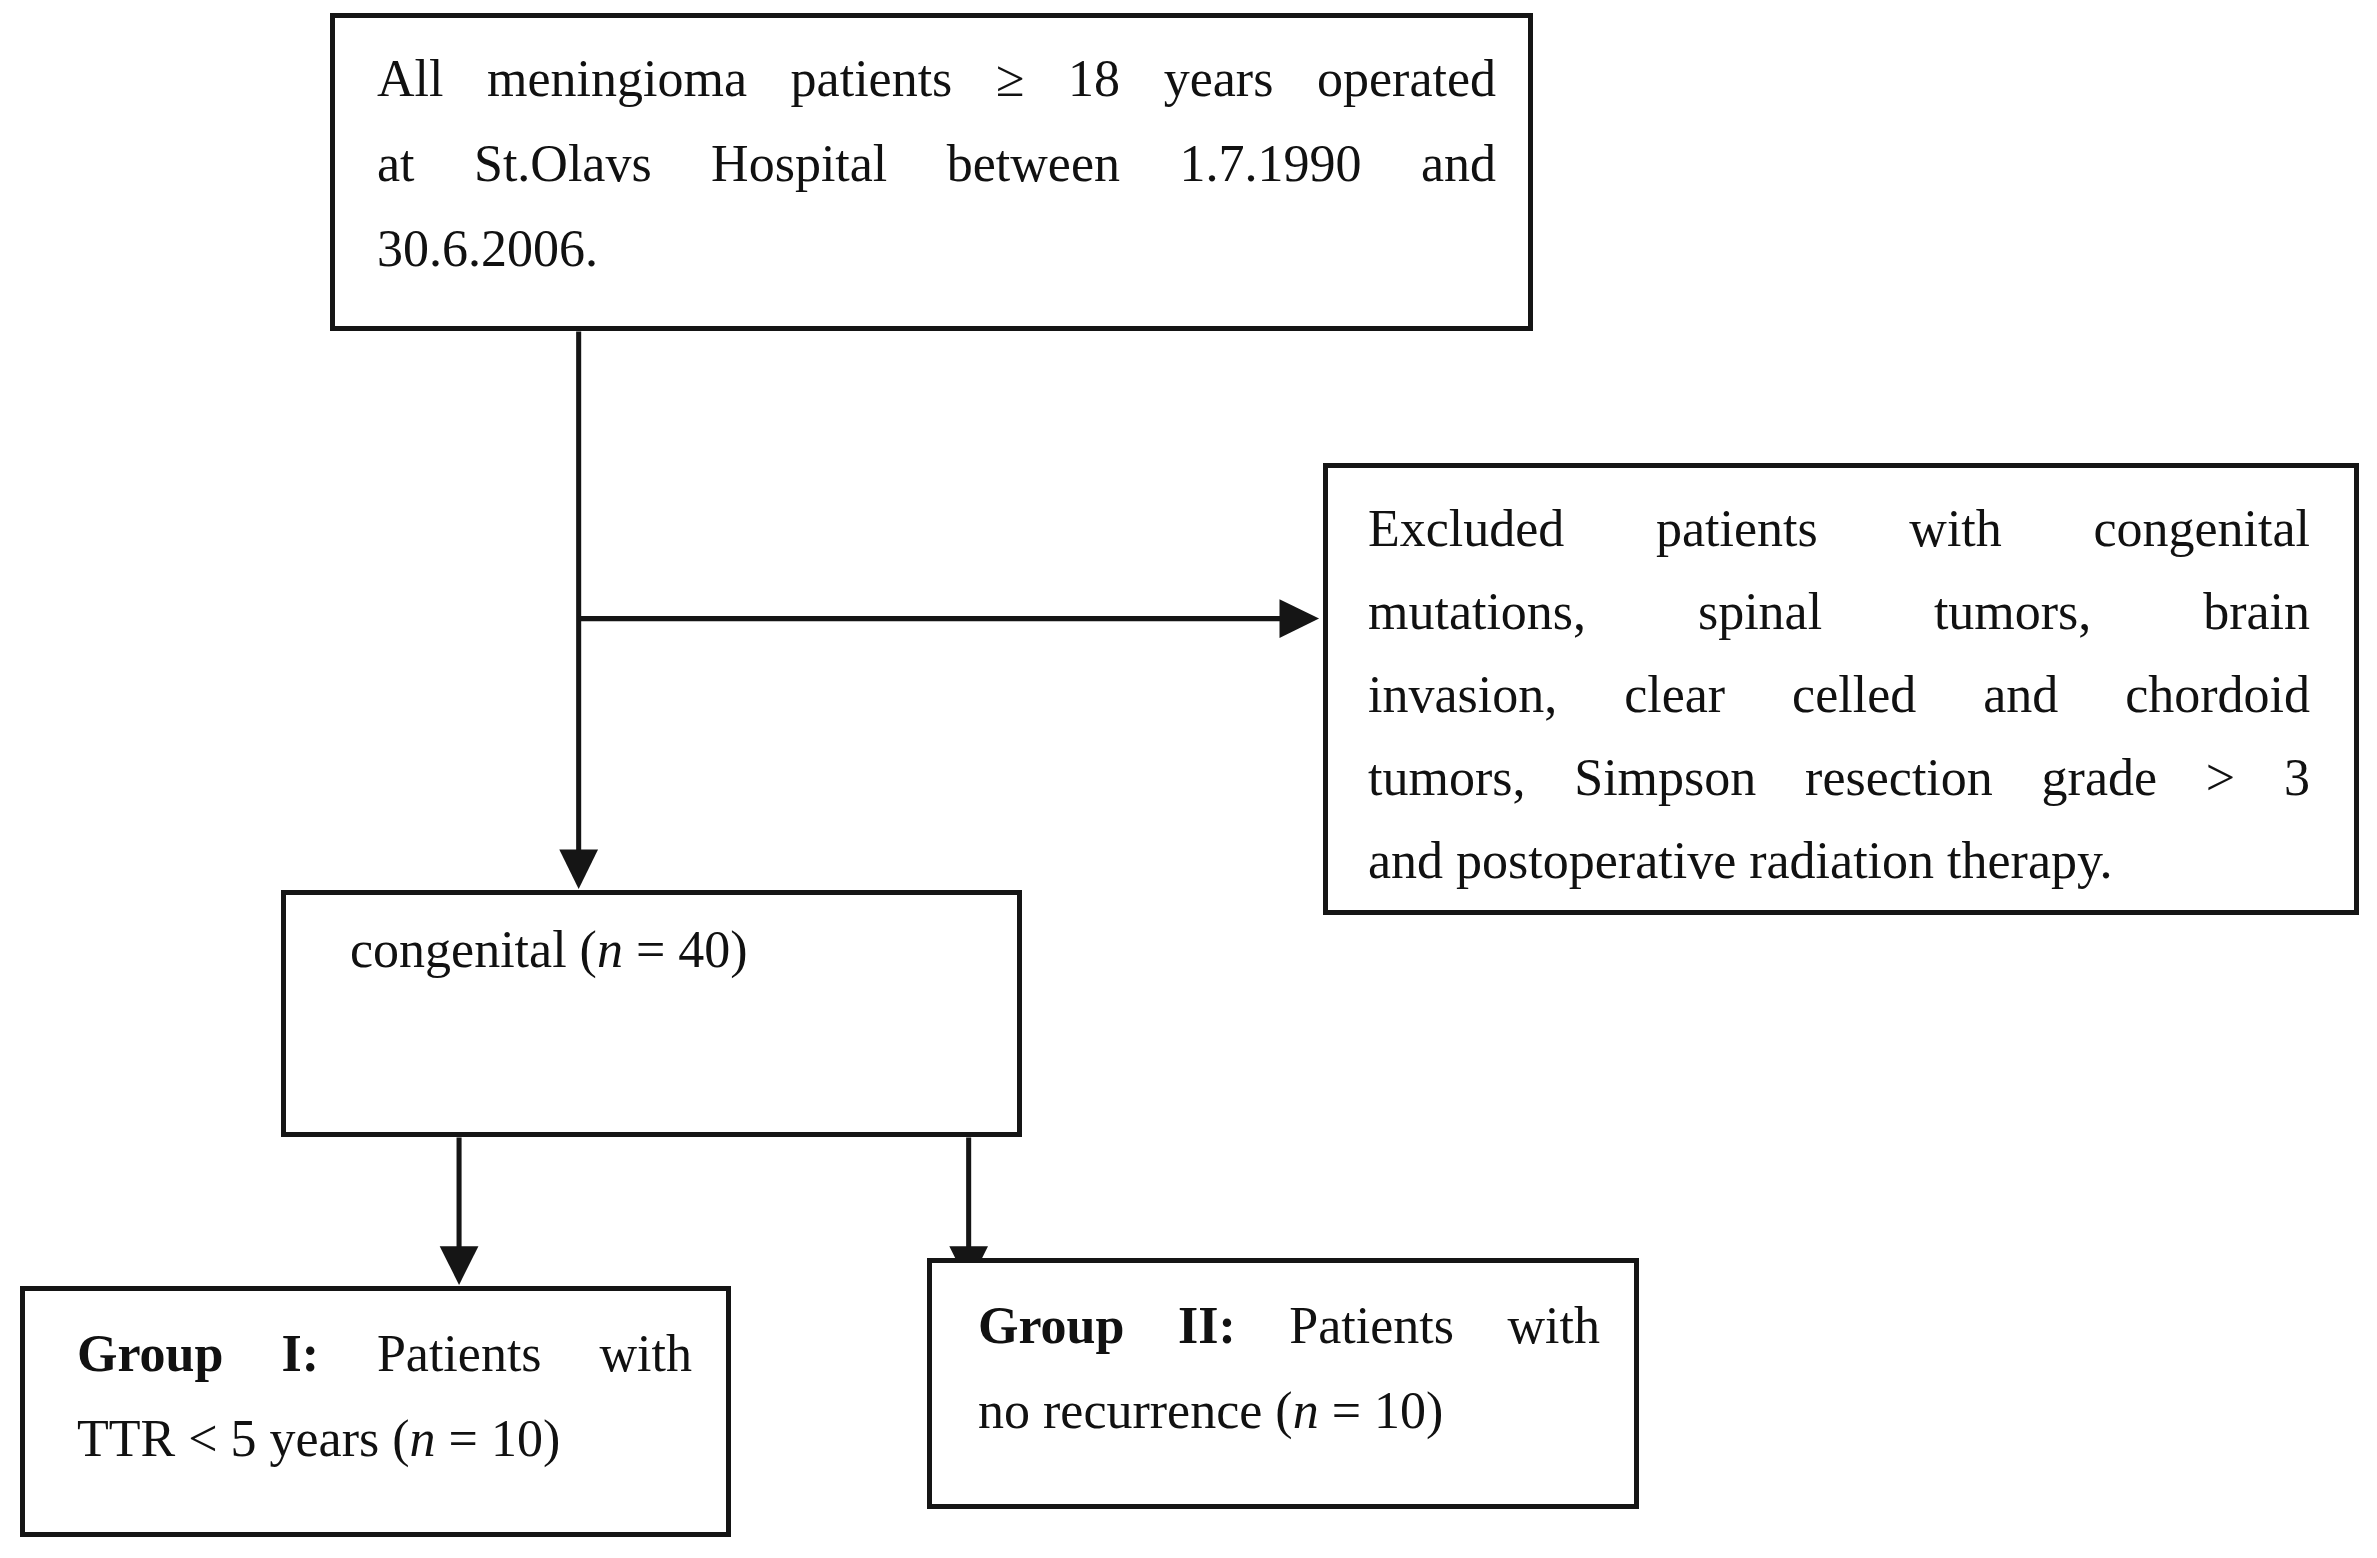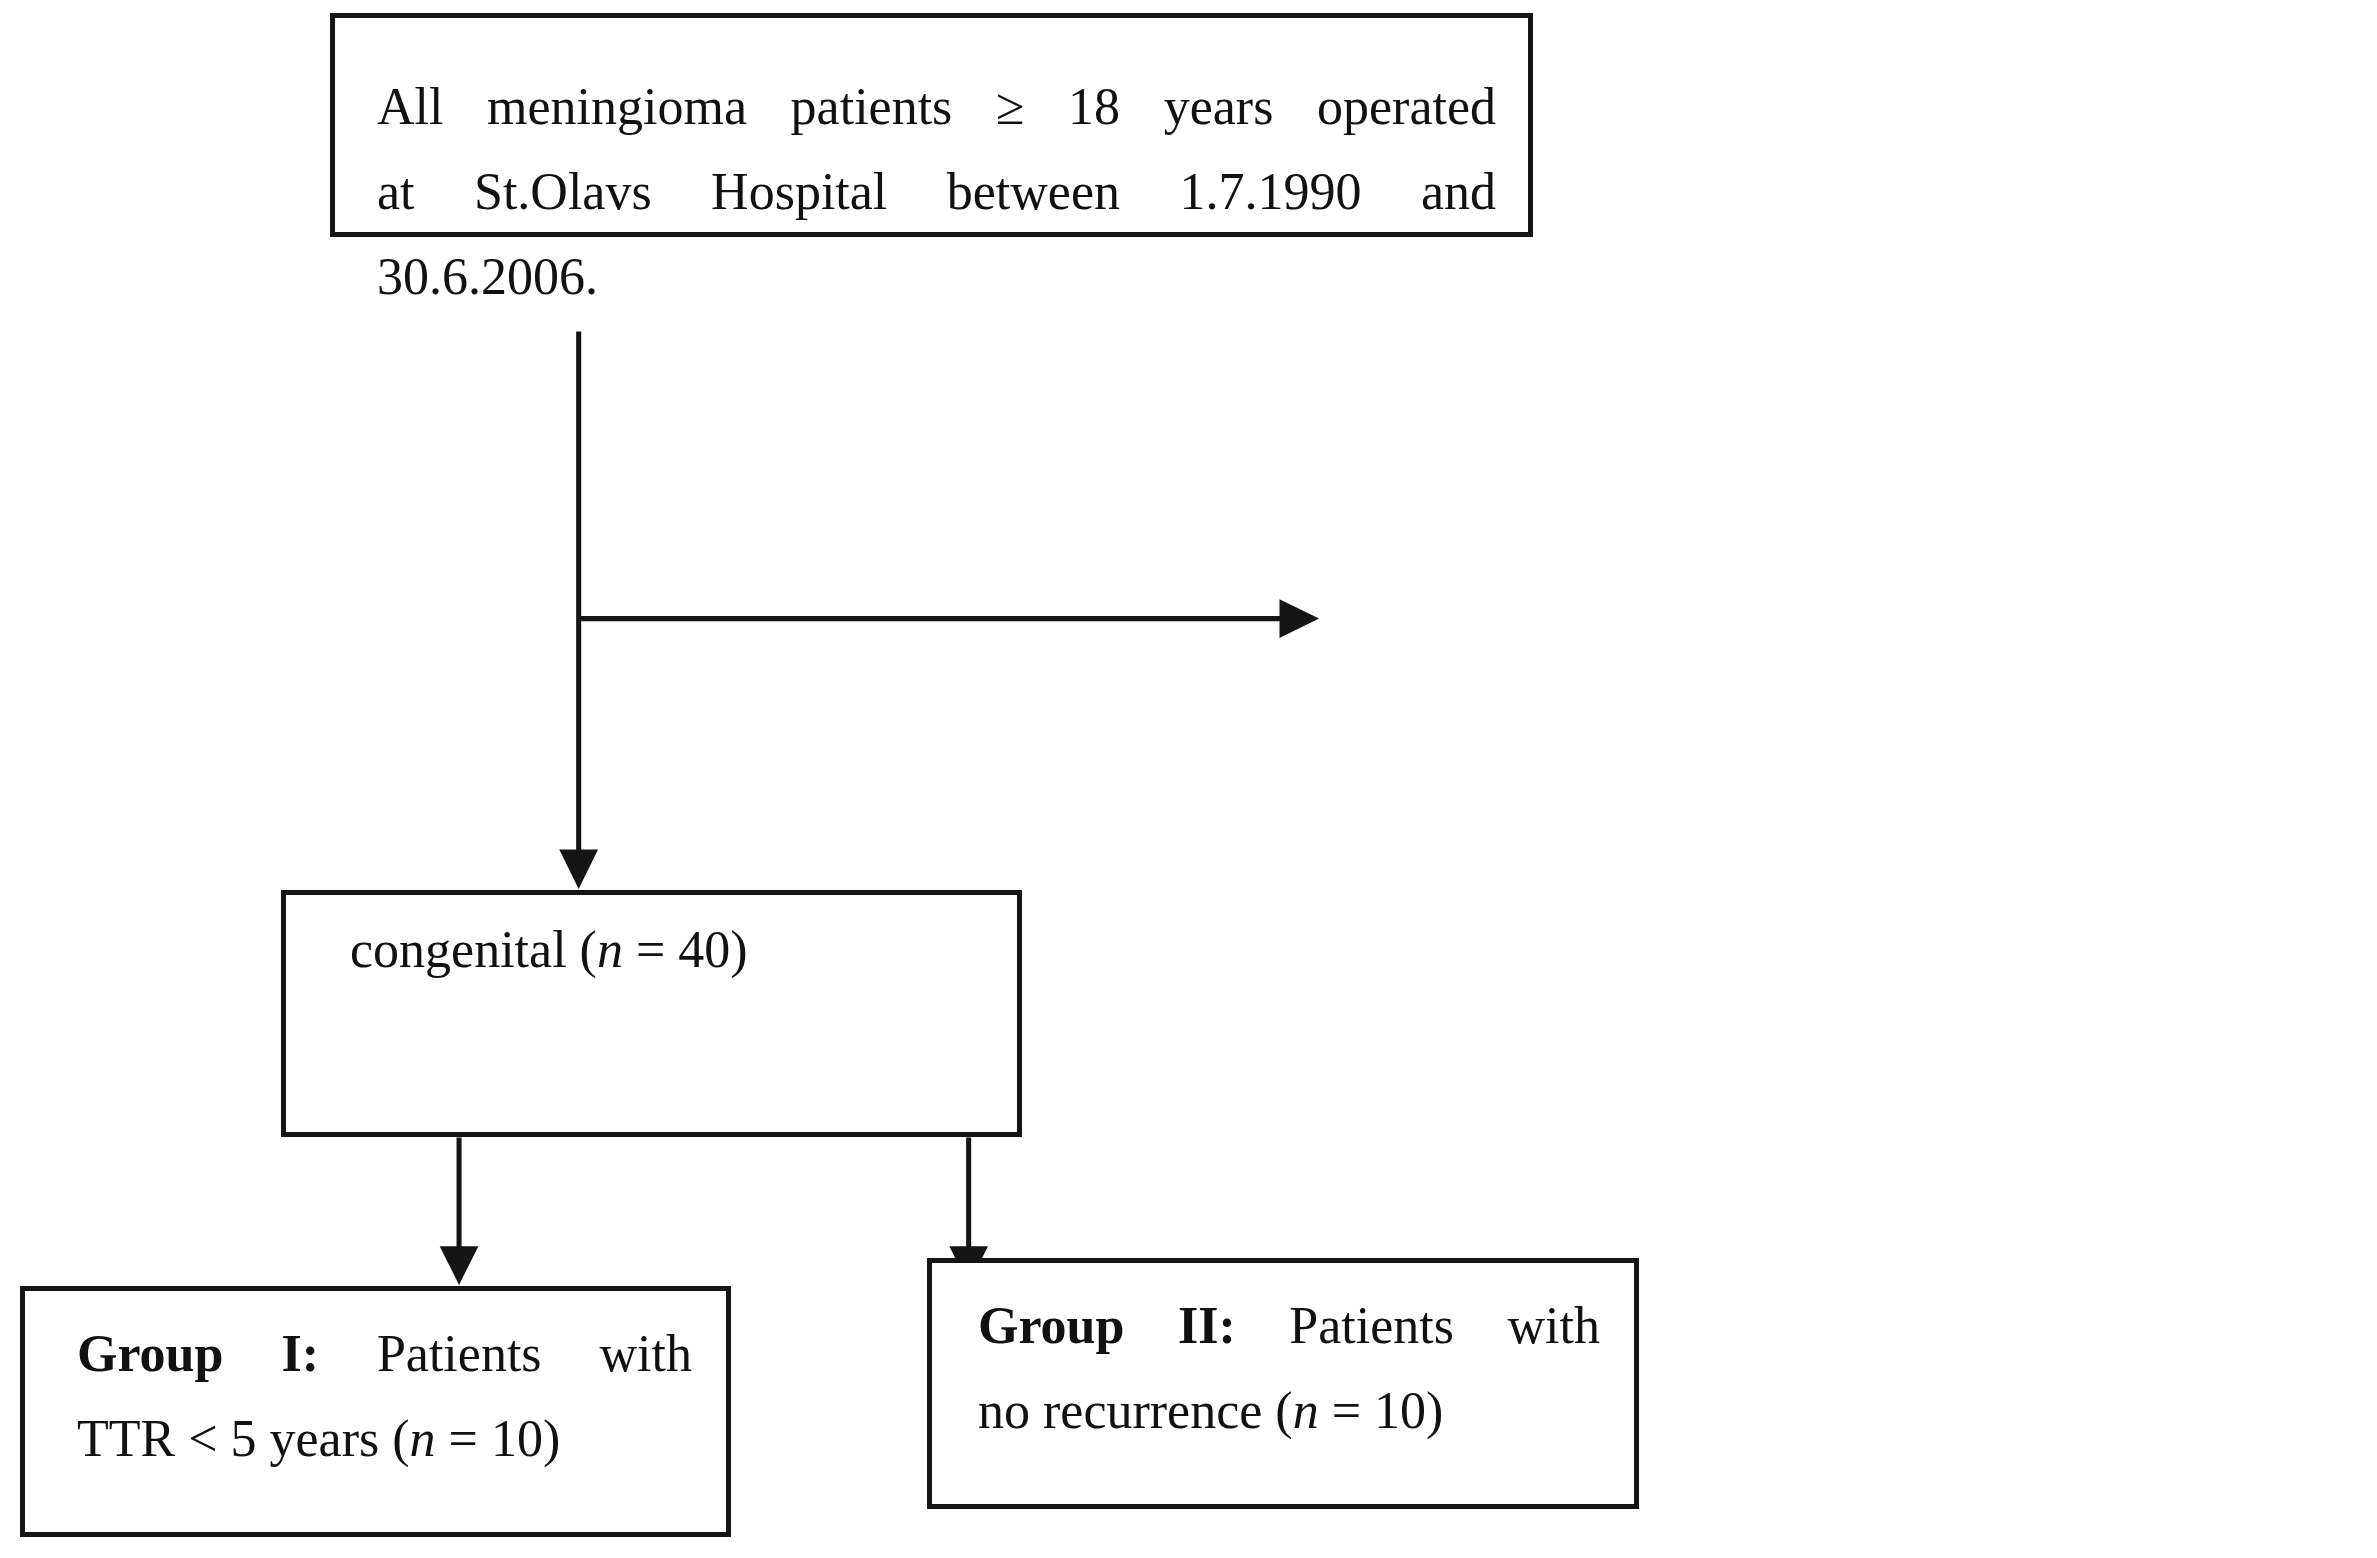--- a/index.html
+++ b/index.html
@@ -33,21 +33,21 @@
     text-align-last: justify;
   }
   
   .lline {
     text-align: left;
     text-align-last: left;
   }
   .b { font-weight: bold; }
   .i { font-style: italic; }
 
-  #box-top      { left: 330px;  top: 12.6px;   width: 1203px; height: 224px; padding: 46px 32px 0 42px; }
+  #box-top      { left: 330px;  top: 12.6px;   width: 1203px; height: 318px; padding: 18px 32px 0 42px; }
   #box-excluded { left: 1323px; top: 463px;  width: 1036px; height: 452px; padding: 18.5px 44px 0 40px; }
   #box-excluded .txt { line-height: 83px; }
   #box-who      { left: 281px;  top: 890px; width: 741px;  height: 247px; padding: 11.8px 64px 0 64px; }
   #box-group1   { left: 20px;   top: 1286px; width: 711px;  height: 251px; padding: 20px 34px 0 52px; }
   #box-group2   { left: 927px; top: 1258px; width: 712px;  height: 251px; padding: 20px 34px 0 46px; }
 
   .arrows {
     position: absolute;
     left: 0;
     top: 0;
@@ -75,20 +75,27 @@
     <line x1="1150" y1="1350" x2="1150" y2="1482" stroke="#151515" stroke-width="6"></line>
     <polygon points="1127,1479 1173,1479 1150,1525" fill="#151515"></polygon>
   </svg>
 
   <div class="fbox" id="box-top">
     <div class="txt jline">All meningioma patients ≥ 18 years operated</div>
     <div class="txt jline">at St.Olavs Hospital between 1.7.1990 and</div>
     <div class="txt lline">30.6.2006.</div>
   </div>
 
+  <div class="fbox" id="box-excluded">
+    <div class="txt jline">Excluded patients with congenital</div>
+    <div class="txt jline">mutations, spinal tumors, brain</div>
+    <div class="txt jline">invasion, clear celled and chordoid</div>
+    <div class="txt jline">tumors, Simpson resection grade &gt; 3</div>
+    <div class="txt lline">and postoperative radiation therapy.</div>
+  </div>
 
   <div class="fbox" id="box-who">
     <div class="txt lline">
       <span>congenital (</span><span class="i">n</span><span> = 40)</span>
     </div>
   </div>
 
   <div class="fbox" id="box-group1">
     <div class="txt jline">
       <span class="b">Group I:</span><span> Patients with</span>

